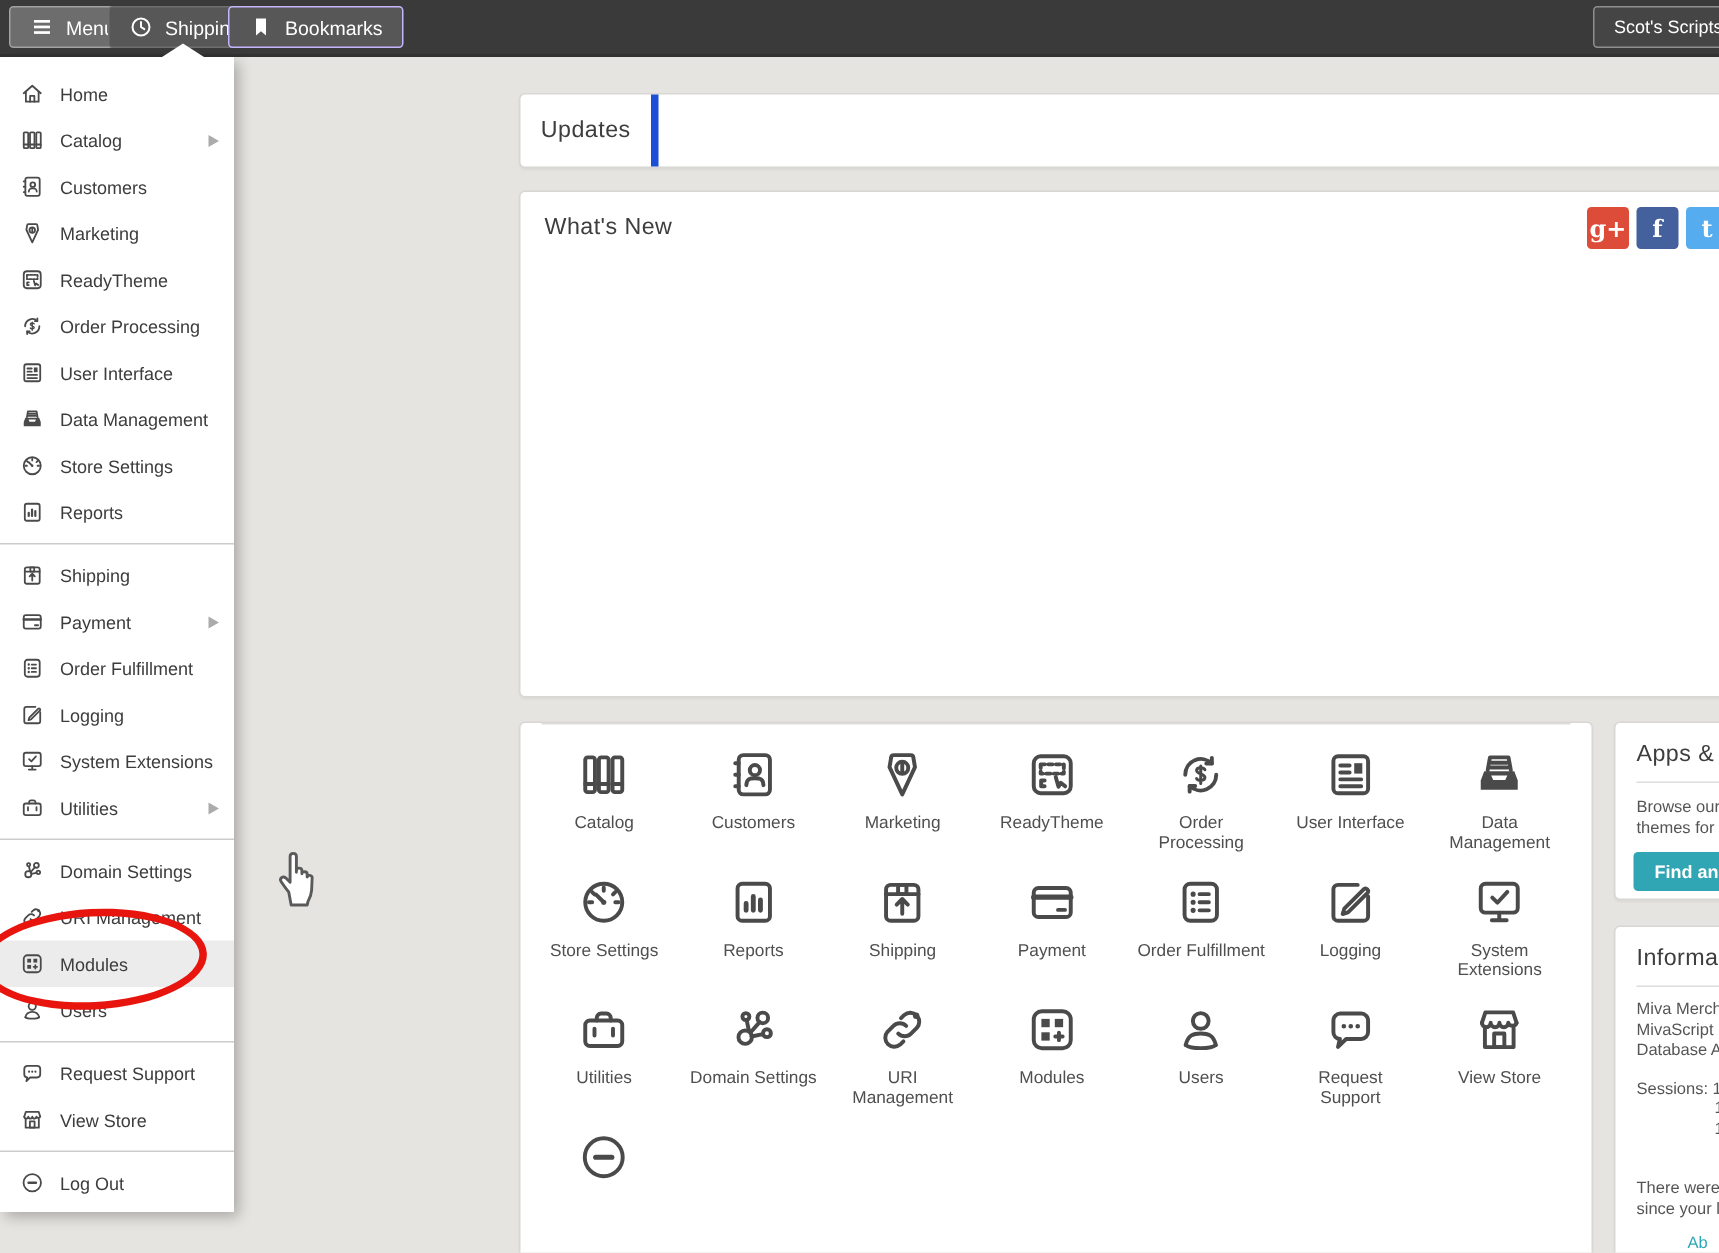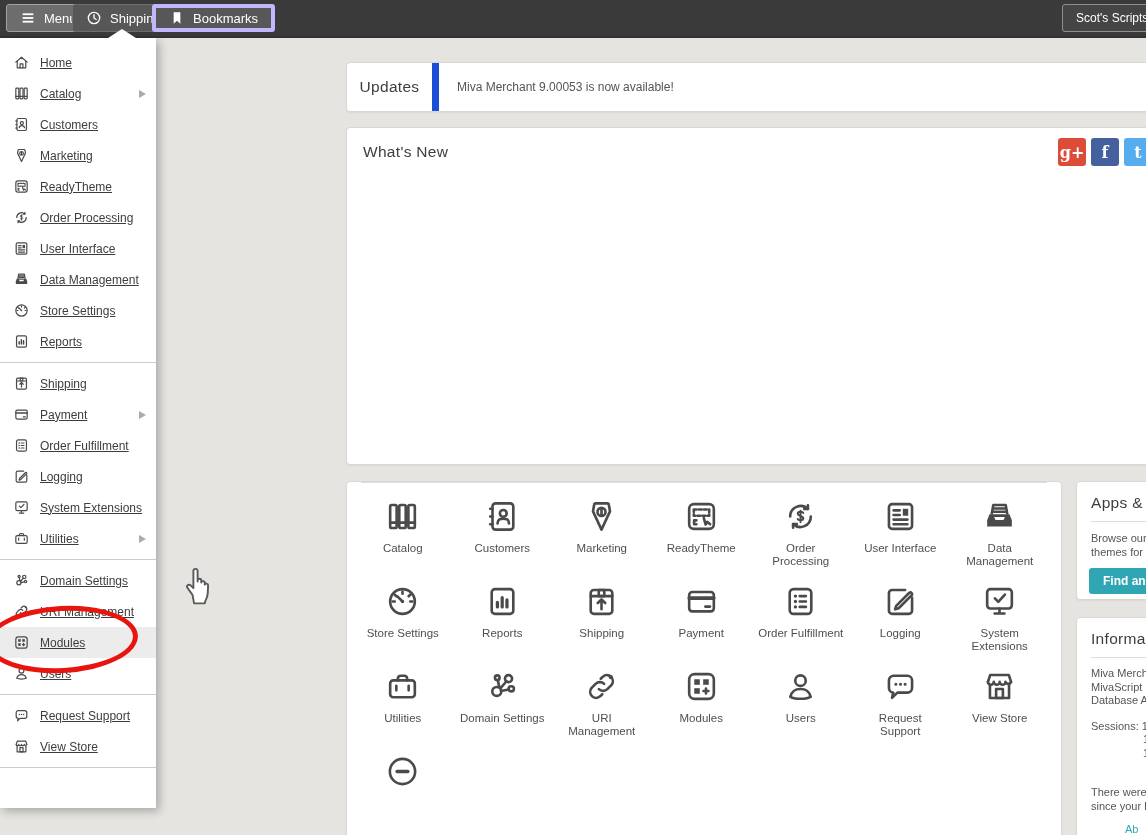--- a/index.html
+++ b/index.html
@@ -9,53 +9,53 @@
 
   
   .topbar { position:absolute; left:0; top:0; width:1146px; height:38px;
             background:#3a3a3a; border-bottom:2px solid #323232; z-index:40; }
   .tb-btn { position:absolute; top:4px; height:28px; display:flex; align-items:center;
             gap:8px; padding:0 13px; border-radius:3px; color:#fff; font-size:13px;
             cursor:pointer; white-space:nowrap; }
   .tb-btn svg { width:16px; height:16px; }
   .tb-menu { left:6px;  background:#6d6d6d; border:1px solid #a2a2a2; }
   .tb-history { left:72px; background:#575757; border:1px solid #6e6e6e; }
-  .tb-bookmarks { left:152px; background:#575757; border:4px solid #c4b5fd; }
+  .tb-bookmarks { left:152px; background:#575757; border:1px solid #c4b5fd; }
   .tb-account { left:1062px; background:#454545; border:1px solid #8f8f8f; font-size:12px; }
 
   
   .menu-panel { position:absolute; left:0; top:38px; width:156px; height:770px;
                 background:#fff; box-shadow:3px 3px 9px rgba(0,0,0,.28);
                 padding-top:9px; z-index:50; }
   .menu-notch { position:absolute; left:108px; top:-9px; width:0; height:0;
                 border-left:14px solid transparent; border-right:14px solid transparent;
                 border-bottom:9px solid #fff; }
   .m-item { height:31px; display:flex; align-items:center; padding:0 10px 0 13px;
             font-size:12px; color:#3d3d3d; cursor:pointer; }
   .m-item.hl { background:#ececec; }
   .m-item svg { width:17px; height:17px; margin-right:10px; flex:none; }
-  .m-item .lbl { flex:1 1 auto; white-space:nowrap; overflow:hidden;text-decoration:underline; }
+  .m-item .lbl { flex:1 1 auto; white-space:nowrap; overflow:hidden; }
   .sub-arrow { width:0; height:0; border-top:4.5px solid transparent;
                border-bottom:4.5px solid transparent; border-left:7px solid #ababab; }
   .m-div { border-top:1px solid #cccccc; margin:5px 0; }
 
   
   .annot-ellipse { position:absolute; left:-14px; top:606px; width:152px; height:67px;
                    border:5px solid #e8150f; border-radius:50%;
                    transform:rotate(-3deg); z-index:60; pointer-events:none; }
   .cursor-hand { position:absolute; left:181px; top:564px; z-index:70; pointer-events:none; }
 
   
   .card { position:absolute; background:#fff; border:1px solid #d8d7d3;
           border-radius:4px; box-shadow:0 1px 2px rgba(0,0,0,.05); }
   .card-title { font-size:15.5px; color:#3e3e3e; letter-spacing:.3px; }
 
   .updates-card { left:346px; top:62px; width:814px; height:50px; display:flex; align-items:stretch; }
   .updates-label { width:92px; display:flex; align-items:center; justify-content:center;
-                   border-right:7px solid #1d4ed8; }
+                   border-right:5px solid #1d4ed8; }
   .updates-msg { display:flex; align-items:center; padding-left:18px;
                  font-size:12px; color:#555; }
 
   .whatsnew-card { left:346px; top:127px; width:814px; height:338px; }
   .whatsnew-title { padding:15px 16px; }
   .social-row { position:absolute; top:10px; left:711px; display:flex; gap:5px; }
   .social-btn { width:28px; height:28px; border-radius:3px; color:#fff; display:flex;
                 align-items:center; justify-content:center; font-size:16px;
                 font-weight:bold; cursor:pointer; font-family:"DejaVu Serif", serif; }
 
@@ -299,32 +299,38 @@
       <div class="m-item">
         <svg viewBox="0 0 24 24" fill="none" stroke="#4a4a4a" stroke-width="1.7" stroke-linecap="round" stroke-linejoin="round">
           <path d="M4.5 9 6 4.5h12L19.5 9"></path>
           <path d="M4.5 9a1.9 1.9 0 0 0 3.8 0 1.9 1.9 0 0 0 3.8 0 1.9 1.9 0 0 0 3.8 0 1.9 1.9 0 0 0 3.6 0"></path>
           <path d="M5.8 11.2v8.3h12.4v-8.3"></path>
           <rect x="9.8" y="13.6" width="4.4" height="5.9"></rect>
         </svg>
         <span class="lbl">View Store</span>
       </div>
       <div class="m-div"></div>
+      <div class="m-item">
+        <svg viewBox="0 0 24 24" fill="none" stroke="#4a4a4a" stroke-width="1.7" stroke-linecap="round" stroke-linejoin="round">
+          <circle cx="12" cy="12" r="8.2"></circle>
+          <path d="M8.5 12h7" stroke-width="2.2"></path>
+        </svg>
+        <span class="lbl">Log Out</span>
+      </div>
     </div>
 </div>
 
 <div class="annot-ellipse"></div>
 
 <svg class="cursor-hand" width="36" height="42" viewBox="0 0 20 24">
   <path d="M7.2 22.5 L6.3 17.6 C5.2 16.2 4.2 14.8 3.4 13.6 C2.6 12.4 4.0 11.2 5.2 12.2 L6.8 13.8 L6.8 4.0 C6.8 2.4 9.2 2.4 9.2 4.0 L9.2 10.0 L9.2 9.4 C9.2 8.1 11.3 8.1 11.3 9.4 L11.3 10.6 C11.3 9.5 13.3 9.5 13.3 10.7 L13.3 11.8 C13.4 10.9 15.2 11.0 15.2 12.1 L15.0 16.8 C14.9 18.6 14.3 19.9 13.6 21.2 L13.3 22.5 Z" fill="#fff" stroke="#5a5a5a" stroke-width="1.1" stroke-linejoin="round"></path>
 </svg>
 
 <div class="card updates-card">
   <div class="updates-label card-title">Updates</div>
-  <div class="updates-msg">Miva Merchant 9.00053 is now available!</div>
 </div>
 
 <div class="card whatsnew-card">
   <div class="whatsnew-title card-title">What's New</div>
   <div class="social-row" id="social-row">
       <span class="social-btn" style="background: rgb(221, 75, 57);">g+</span>
       <span class="social-btn" style="background: rgb(68, 96, 157);">f</span>
       <span class="social-btn" style="background: rgb(85, 172, 238);">t</span>
     </div>
 </div>

